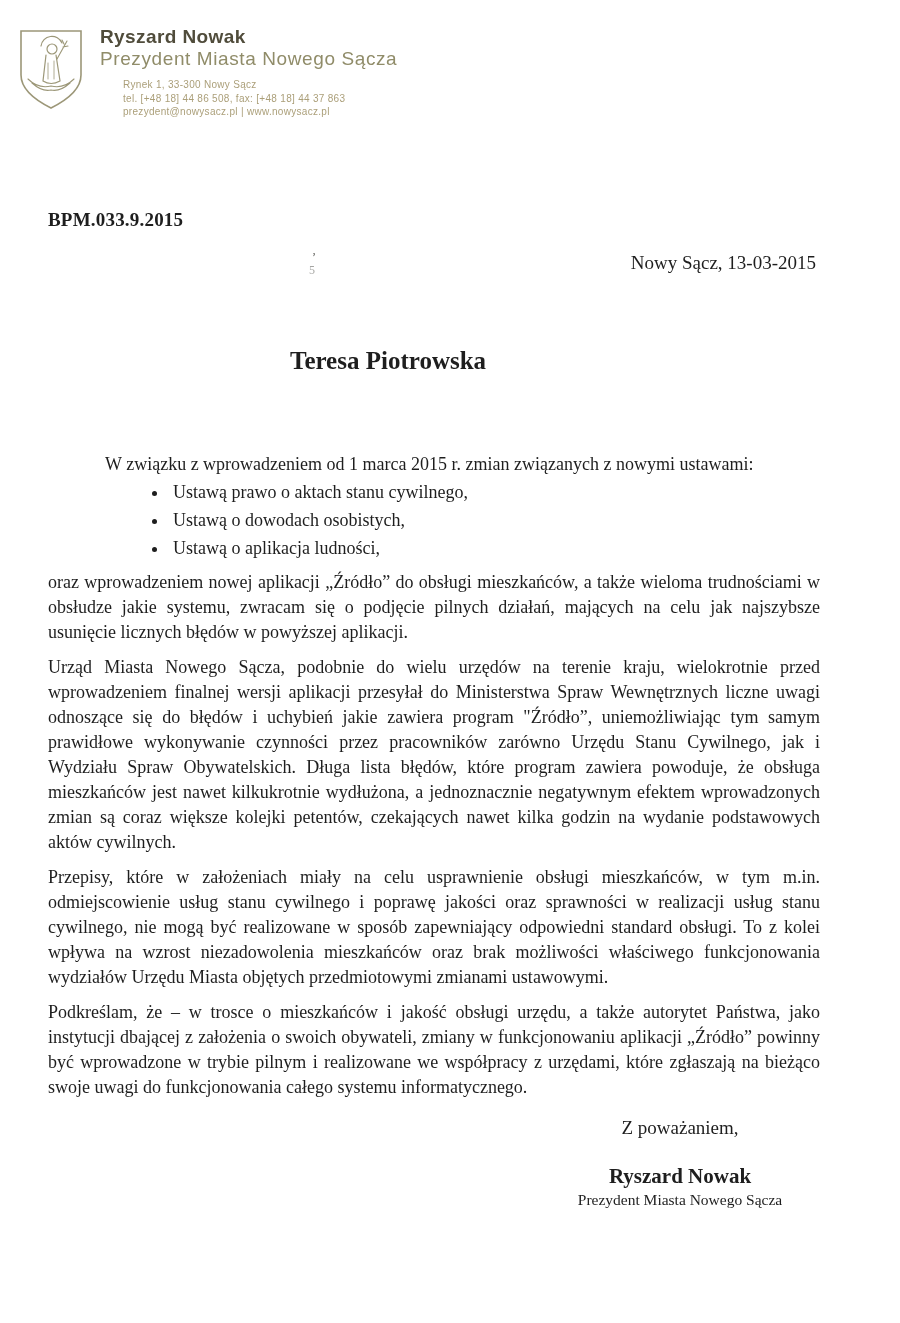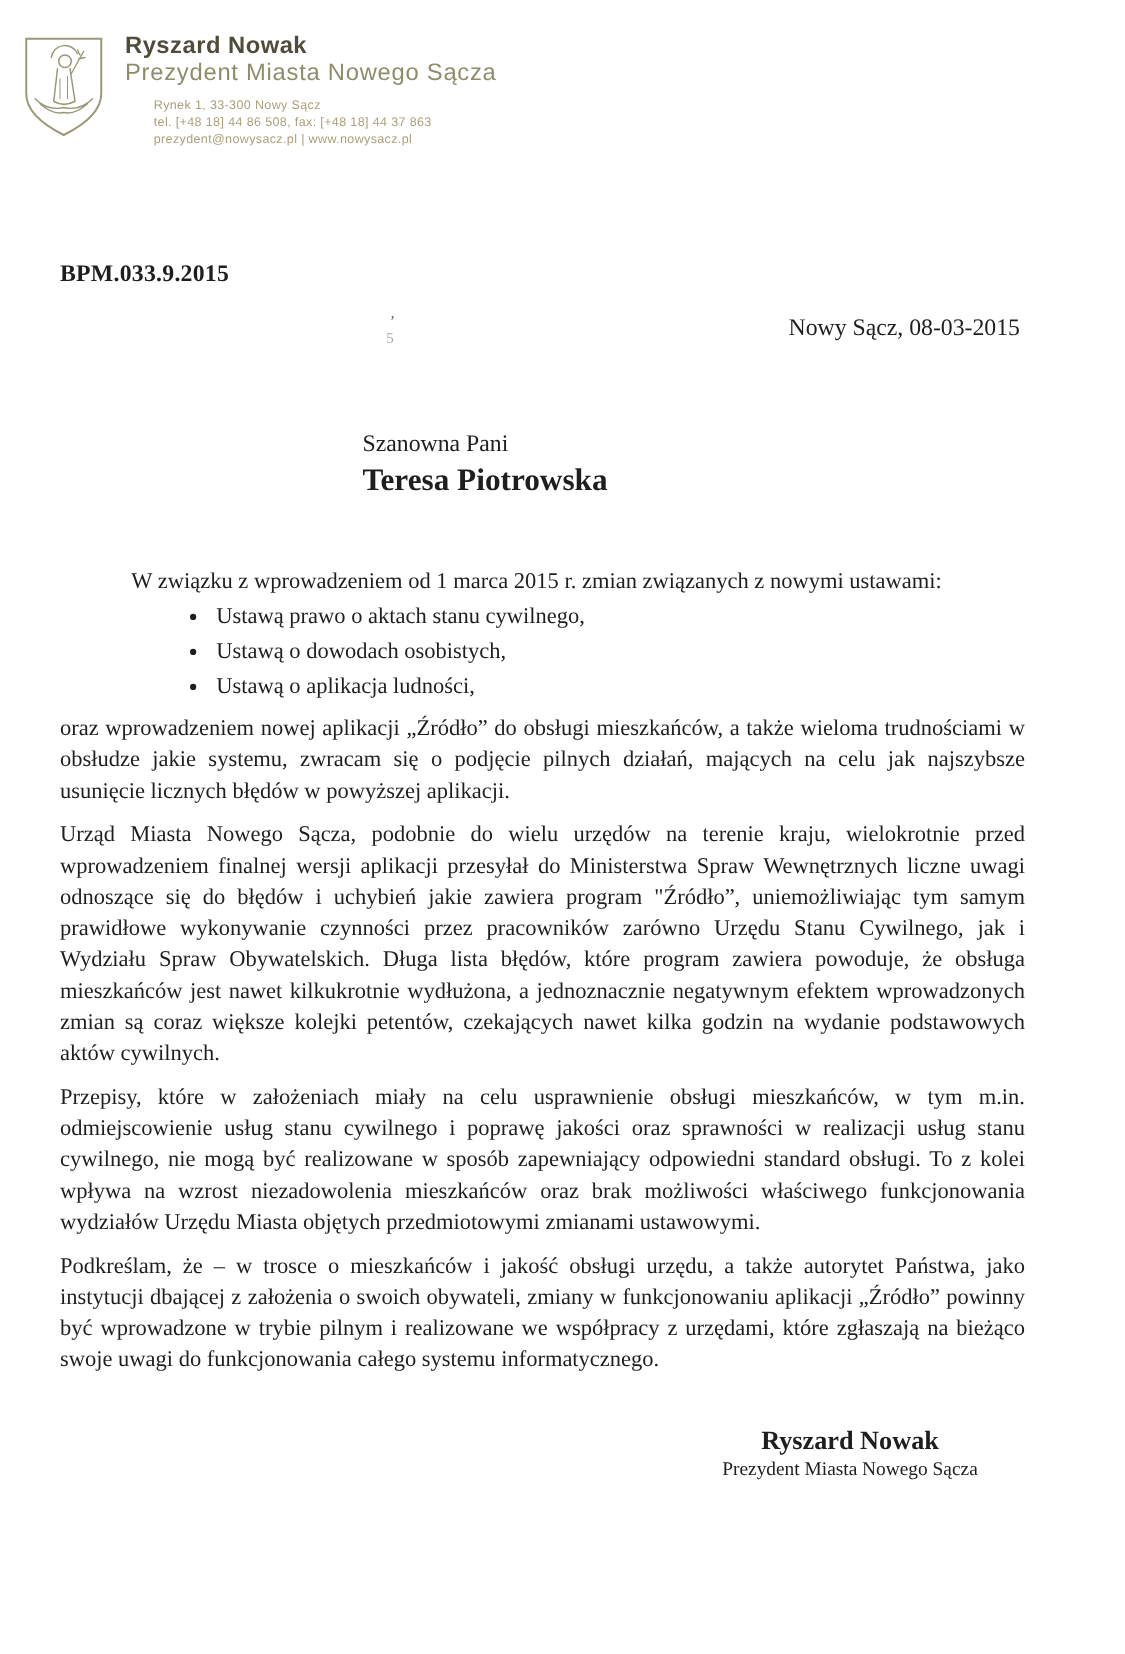--- a/index.html
+++ b/index.html
@@ -98,41 +98,41 @@
       <div class="sender-contact">
         <div>Rynek 1, 33-300 Nowy Sącz</div>
         <div>tel. [+48 18] 44 86 508, fax: [+48 18] 44 37 863</div>
         <div>prezydent@nowysacz.pl | www.nowysacz.pl</div>
       </div>
     </div>
   </header>
 
   <div class="ref">BPM.033.9.2015</div>
 
-  <div class="place-date">Nowy Sącz, 08-03-2015</div>
+  <div class="place-date">Nowy Sącz, 13-03-2015</div>
 
   <span class="artifact a1">’</span>
   <span class="artifact a2">5</span>
 
   <div class="recipient">
-    <div class="recipient-salutation">Szanowna Pani</div>
     <div class="recipient-name">Teresa Piotrowska</div>
   </div>
 
   <div class="letter-body">
     <p class="intro">W związku z wprowadzeniem od 1 marca 2015 r. zmian związanych z nowymi ustawami:</p>
     <ul class="bullet-list">
       <li>Ustawą prawo o aktach stanu cywilnego,</li>
       <li>Ustawą o dowodach osobistych,</li>
       <li>Ustawą o aplikacja ludności,</li>
     </ul>
     <p class="para">oraz wprowadzeniem nowej aplikacji „Źródło” do obsługi mieszkańców, a także wieloma trudnościami w obsłudze jakie systemu, zwracam się o podjęcie pilnych działań, mających na celu jak najszybsze usunięcie licznych błędów w powyższej aplikacji.</p>
     <p class="para">Urząd Miasta Nowego Sącza, podobnie do wielu urzędów na terenie kraju, wielokrotnie przed wprowadzeniem finalnej wersji aplikacji przesyłał do Ministerstwa Spraw Wewnętrznych liczne uwagi odnoszące się do błędów i uchybień jakie zawiera program "Źródło”, uniemożliwiając tym samym prawidłowe wykonywanie czynności przez pracowników zarówno Urzędu Stanu Cywilnego, jak i Wydziału Spraw Obywatelskich. Długa lista błędów, które program zawiera powoduje, że obsługa mieszkańców jest nawet kilkukrotnie wydłużona, a jednoznacznie negatywnym efektem wprowadzonych zmian są coraz większe kolejki petentów, czekających nawet kilka godzin na wydanie podstawowych aktów cywilnych.</p>
     <p class="para">Przepisy, które w założeniach miały na celu usprawnienie obsługi mieszkańców, w tym m.in. odmiejscowienie usług stanu cywilnego i poprawę jakości oraz sprawności w realizacji usług stanu cywilnego, nie mogą być realizowane w sposób zapewniający odpowiedni standard obsługi. To z kolei wpływa na wzrost niezadowolenia mieszkańców oraz brak możliwości właściwego funkcjonowania wydziałów Urzędu Miasta objętych przedmiotowymi zmianami ustawowymi.</p>
     <p class="para">Podkreślam, że – w trosce o mieszkańców i jakość obsługi urzędu, a także autorytet Państwa, jako instytucji dbającej z założenia o swoich obywateli, zmiany w funkcjonowaniu aplikacji „Źródło” powinny być wprowadzone w trybie pilnym i realizowane we współpracy z urzędami, które zgłaszają na bieżąco swoje uwagi do funkcjonowania całego systemu informatycznego.</p>
   </div>
 
   <div class="closing">
+    <div class="valediction">Z poważaniem,</div>
     <div class="sig-name">Ryszard Nowak</div>
     <div class="sig-title">Prezydent Miasta Nowego Sącza</div>
   </div>
 
 </div>
 
 </body></html>

